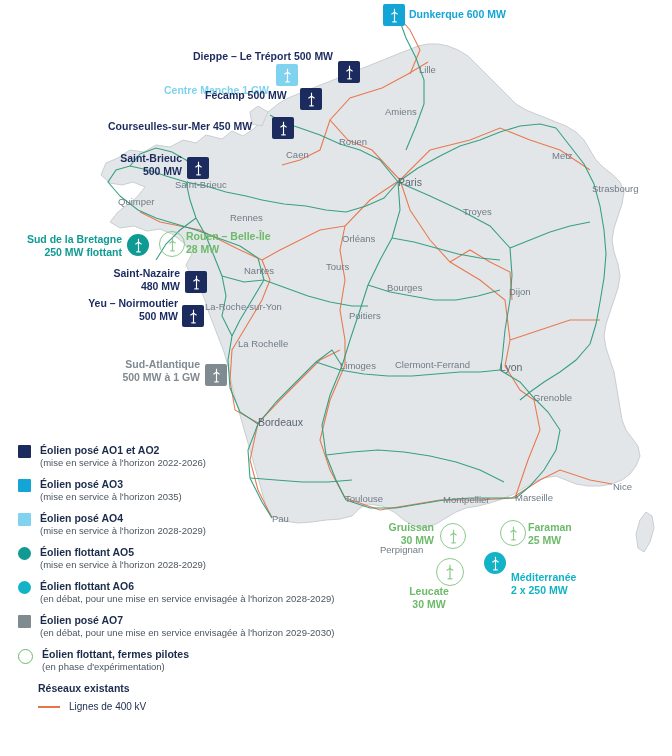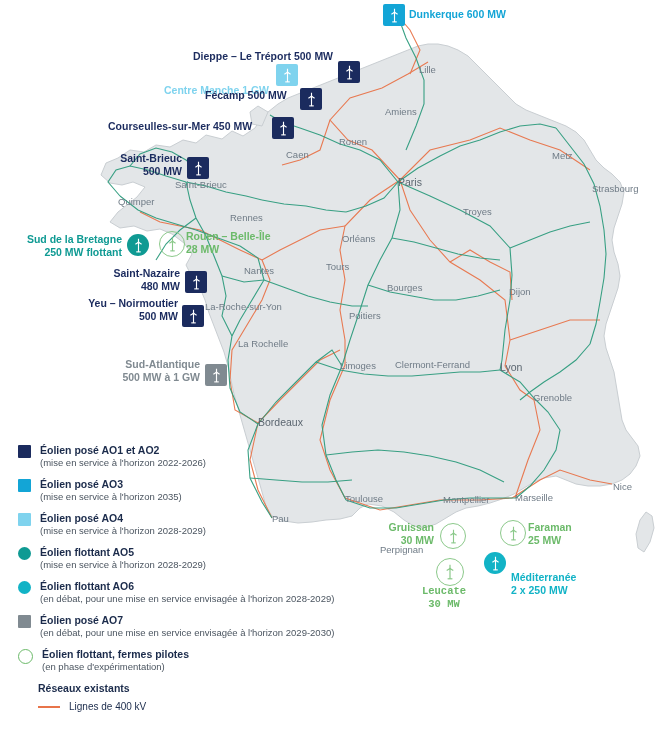--- a/index.html
+++ b/index.html
@@ -423,21 +423,21 @@
   <div class="site-label c-green ta-r" style="left:372px;top:521px;width:62px;">
     <div>Gruissan</div>
     <div>30 MW</div>
   </div>
 
   <div class="site-label c-green ta-l" style="left:528px;top:521px;">
     <div>Faraman</div>
     <div>25 MW</div>
   </div>
 
-  <div class="site-label c-green ta-c" style="left:413px;top:585px;width:62px;font-family:Liberation Mono, monospace;">
+  <div class="site-label c-green ta-c" style="left:398px;top:585px;width:62px;">
     <div>Leucate</div>
     <div>30 MW</div>
   </div>
 
   <div class="site-label c-cyan ta-l" style="left:511px;top:571px;">
     <div>Méditerranée</div>
     <div>2 x 250 MW</div>
   </div>
 
   <div id="legend">

